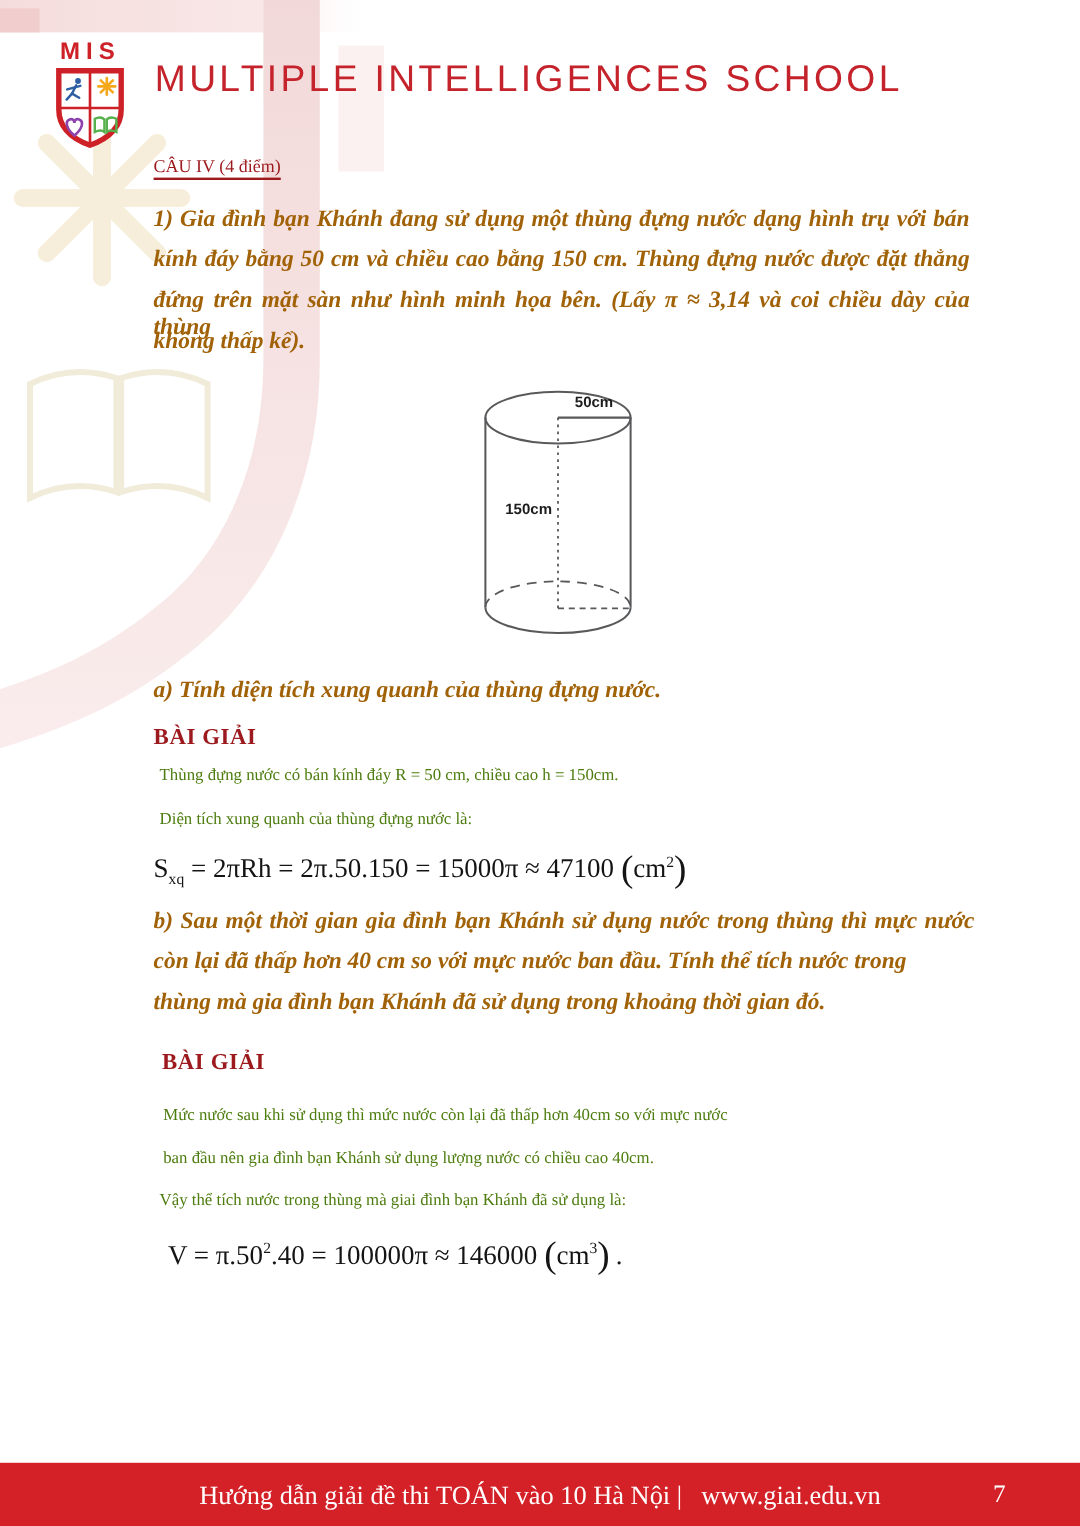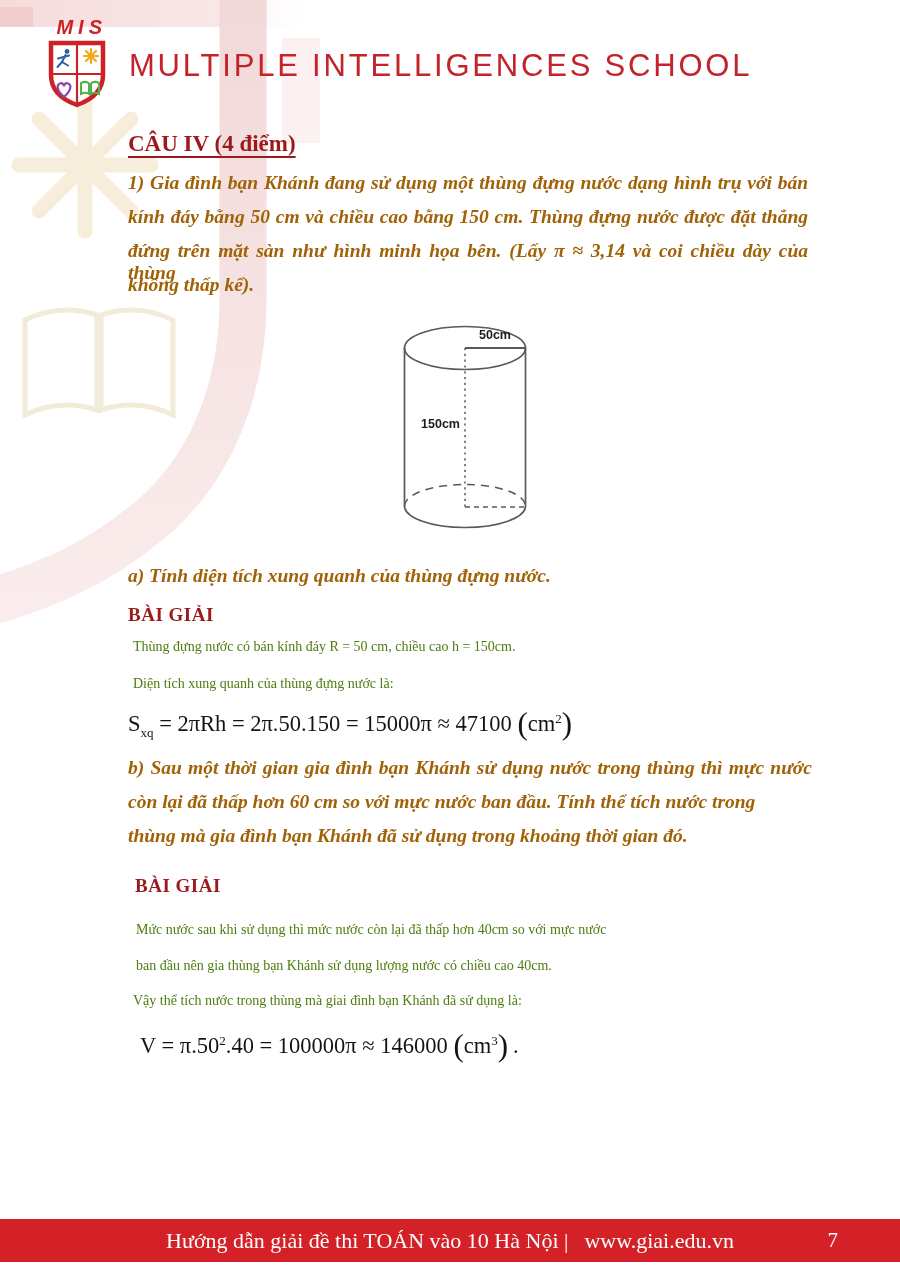--- a/index.html
+++ b/index.html
@@ -2,43 +2,43 @@
 <html><head>
 <meta charset="utf-8">
 <style>
   html,body{margin:0;padding:0;}
   body{width:900px;height:1272px;position:relative;background:#ffffff;overflow:hidden;
        font-family:"Liberation Serif","DejaVu Serif",serif;color:#161616;}
   .abs{position:absolute;}
   
   #watermark{position:absolute;left:0;top:0;width:900px;height:1272px;pointer-events:none;z-index:0;}
   
-  .logo-block{left:45px;top:16px;width:62px;text-align:right;z-index:2;font-style:italic;}
+  .logo-block{left:45px;top:32px;width:62px;text-align:left;z-index:2;}
   .logo-acronym{font-family:"Liberation Sans",sans-serif;font-weight:bold;font-size:20px;
                 letter-spacing:5px;color:#CE2127;display:block;margin-left:5px;}
   .school-name{left:129px;top:48px;font-family:"Liberation Sans",sans-serif;font-size:31px;
                letter-spacing:2.8px;color:#C5232B;white-space:nowrap;z-index:2;text-align:right;}
   
-  .heading{left:128px;top:131px;font-size:23px;font-weight:bold;color:#9C1A1D;
+  .heading{left:128px;top:131px;font-size:15px;font-weight:normal;color:#9C1A1D;
            text-decoration:underline;text-decoration-thickness:2px;text-underline-offset:5px;z-index:2;}
   .prob{font-size:19.5px;font-weight:bold;font-style:italic;color:#a16207;z-index:2;}
   .just{width:680px;text-align:justify;text-align-last:justify;}
   .nw{white-space:nowrap;}
   .sol{font-size:14px;color:#4d7c0f;z-index:2;}
   .sol-title{font-size:19px;font-weight:bold;color:#9C1A1D;z-index:2;letter-spacing:0.5px;}
   .formula{font-size:22.5px;color:#141414;z-index:2;white-space:nowrap;}
   .formula sub{font-size:13px;}
   .formula sup{font-size:13px;}
   .bigparen{font-size:31px;font-weight:400;vertical-align:-3px;}
   .f-center{left:128px;top:706px;width:724px;text-align:left;}
   
   .cylinder{left:398px;top:320px;z-index:2;}
   .cyl-label{font-family:"Liberation Sans",sans-serif;font-weight:bold;font-size:12.5px;fill:#1d1d1d;}
   
-  .footer{left:0;top:1219px;width:900px;height:43px;background:#D42127;color:#ffffff;z-index:3;}
+  .footer{left:0;top:1219px;width:900px;height:53px;background:#D42127;color:#ffffff;z-index:3;}
   .footer-inner{position:absolute;left:0;top:0;width:100%;height:100%;display:flex;
                 align-items:center;justify-content:center;font-size:22px;}
   .footer-gap{display:inline-block;width:16px;}
   .page-number{position:absolute;right:62px;top:0;height:100%;display:flex;align-items:center;font-size:21px;}
 </style>
 </head>
 <body>
 
 <svg id="watermark" viewBox="0 0 900 1272">
   <defs>
@@ -124,26 +124,26 @@
 <div class="abs prob nw" style="left:128px;top:565px;">a) Tính diện tích xung quanh của thùng đựng nước.</div>
 <div class="abs sol-title" style="left:128px;top:604px;">BÀI GIẢI</div>
 <div class="abs sol nw" style="left:133px;top:639px;">Thùng đựng nước có bán kính đáy R = 50 cm, chiều cao h = 150cm.</div>
 <div class="abs sol nw" style="left:133px;top:676px;">Diện tích xung quanh của thùng đựng nước là:</div>
 
 <div class="abs formula f-center">
   <span>S</span><sub>xq</sub><span> = 2πRh = 2π.50.150 = 15000π ≈ 47100 </span><span class="bigparen">(</span><span>cm</span><sup>2</sup><span class="bigparen">)</span>
 </div>
 
 <div class="abs prob just" style="left:128px;top:757px;width:684px;">b) Sau một thời gian gia đình bạn Khánh sử dụng nước trong thùng thì mực nước</div>
-<div class="abs prob nw" style="left:128px;top:791px;">còn lại đã thấp hơn 60 cm so với mực nước ban đầu. Tính thể tích nước trong</div>
+<div class="abs prob nw" style="left:128px;top:791px;">còn lại đã thấp hơn 40 cm so với mực nước ban đầu. Tính thể tích nước trong</div>
 <div class="abs prob nw" style="left:128px;top:825px;">thùng mà gia đình bạn Khánh đã sử dụng trong khoảng thời gian đó.</div>
 
 <div class="abs sol-title" style="left:135px;top:875px;">BÀI GIẢI</div>
 <div class="abs sol nw" style="left:136px;top:922px;">Mức nước sau khi sử dụng thì mức nước còn lại đã thấp hơn 40cm so với mực nước</div>
-<div class="abs sol nw" style="left:136px;top:958px;">ban đầu nên gia thùng bạn Khánh sử dụng lượng nước có chiều cao 40cm.</div>
+<div class="abs sol nw" style="left:136px;top:958px;">ban đầu nên gia đình bạn Khánh sử dụng lượng nước có chiều cao 40cm.</div>
 <div class="abs sol nw" style="left:133px;top:993px;">Vậy thể tích nước trong thùng mà giai đình bạn Khánh đã sử dụng là:</div>
 
 <div class="abs formula" style="left:140px;top:1028px;">
   <span>V = π.50</span><sup>2</sup><span>.40 = 100000π ≈ 146000 </span><span class="bigparen">(</span><span>cm</span><sup>3</sup><span class="bigparen">)</span><span style="margin-left:5px;">.</span>
 </div>
 
 <div class="abs footer">
   <div class="footer-inner">
     <span>Hướng dẫn giải đề thi TOÁN vào 10 Hà Nội |</span>
     <span class="footer-gap"></span>

